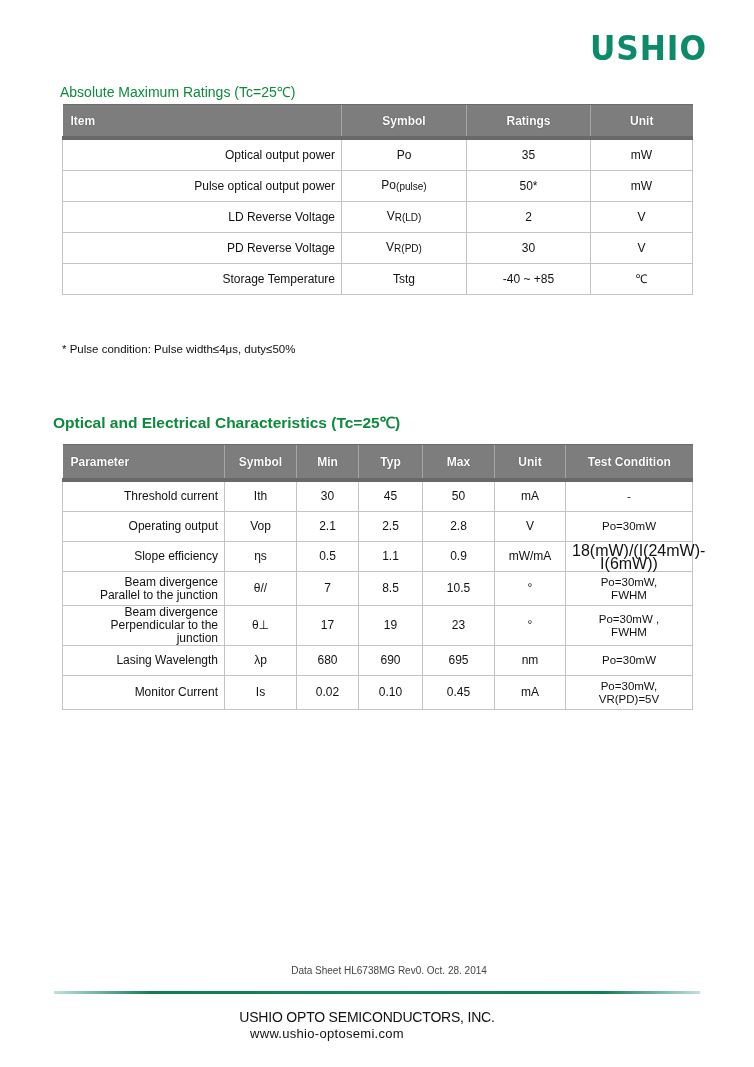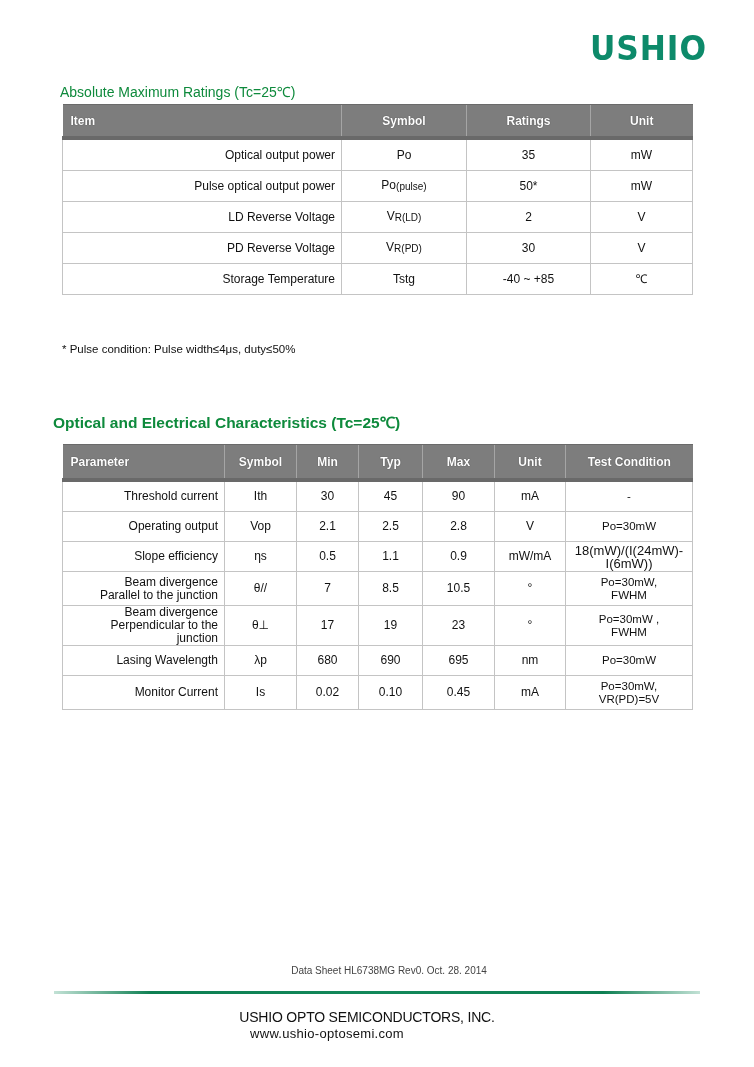--- a/index.html
+++ b/index.html
@@ -108,21 +108,21 @@
     </tr>
   </thead>
   <tbody id="t2-body">
       <tr>
         <td class="left">
           <div>Threshold current</div>
         </td>
         <td>Ith</td>
         <td>30</td>
         <td>45</td>
-        <td>90</td>
+        <td>50</td>
         <td>mA</td>
         <td style="font-size: 11.5px;">
           <div>-</div>
         </td>
       </tr>
       <tr>
         <td class="left">
           <div>Operating output</div>
         </td>
         <td>Vop</td>
@@ -136,21 +136,21 @@
       </tr>
       <tr>
         <td class="left">
           <div>Slope efficiency</div>
         </td>
         <td>ηs</td>
         <td>0.5</td>
         <td>1.1</td>
         <td>0.9</td>
         <td>mW/mA</td>
-        <td style="font-size: 13px;">
+        <td style="font-size: 16px;">
           <div>18(mW)/(I(24mW)-I(6mW))</div>
         </td>
       </tr>
       <tr class="tall">
         <td class="left">
           <div>Beam divergence</div>
           <div>Parallel to the junction</div>
         </td>
         <td>θ//</td>
         <td>7</td>

